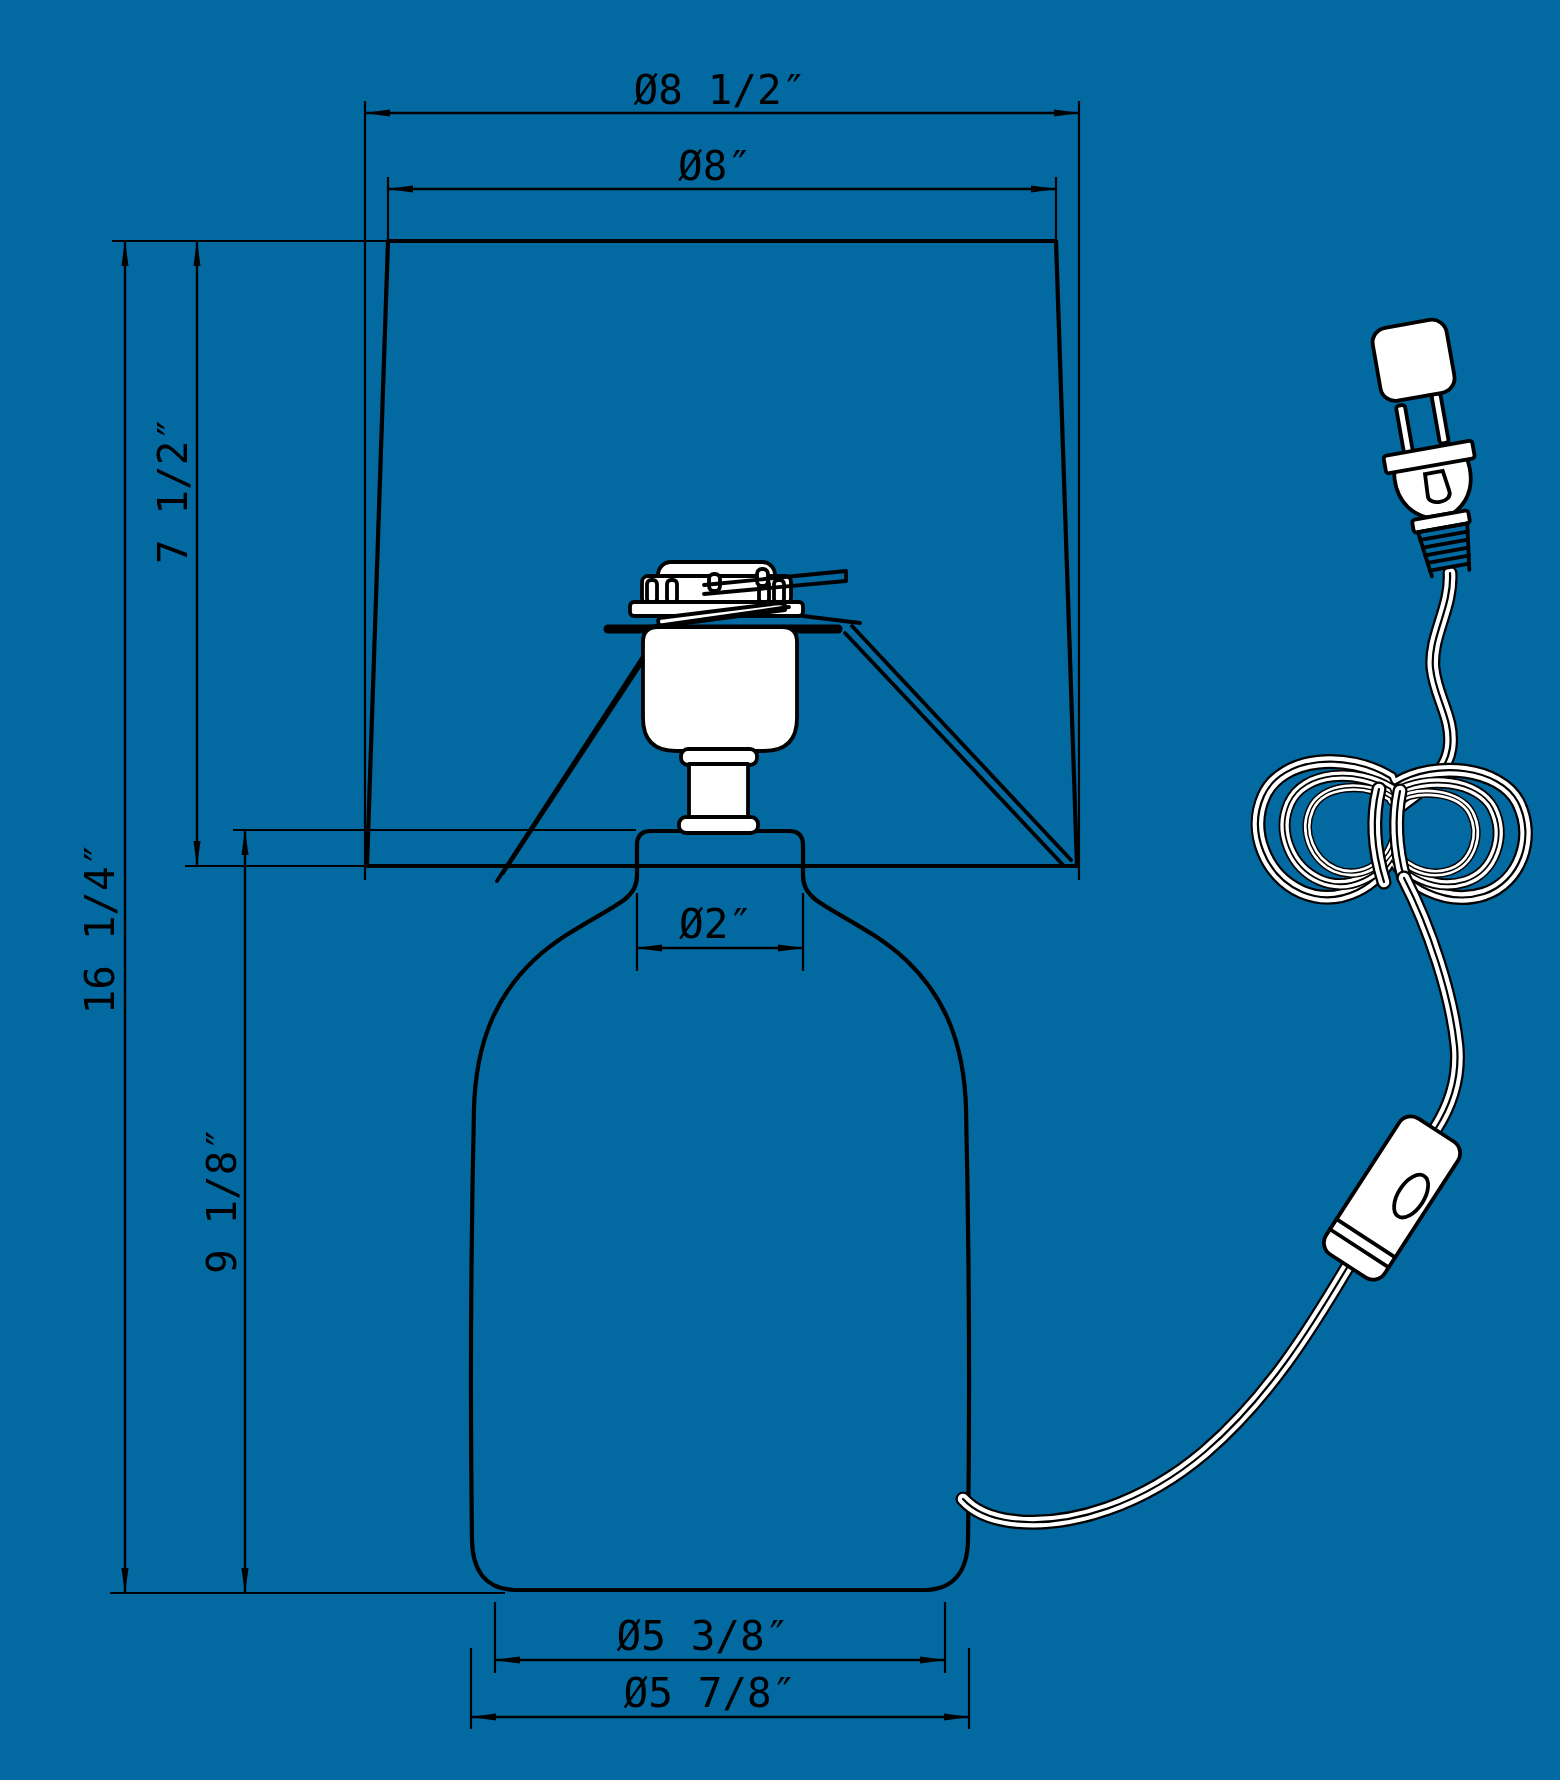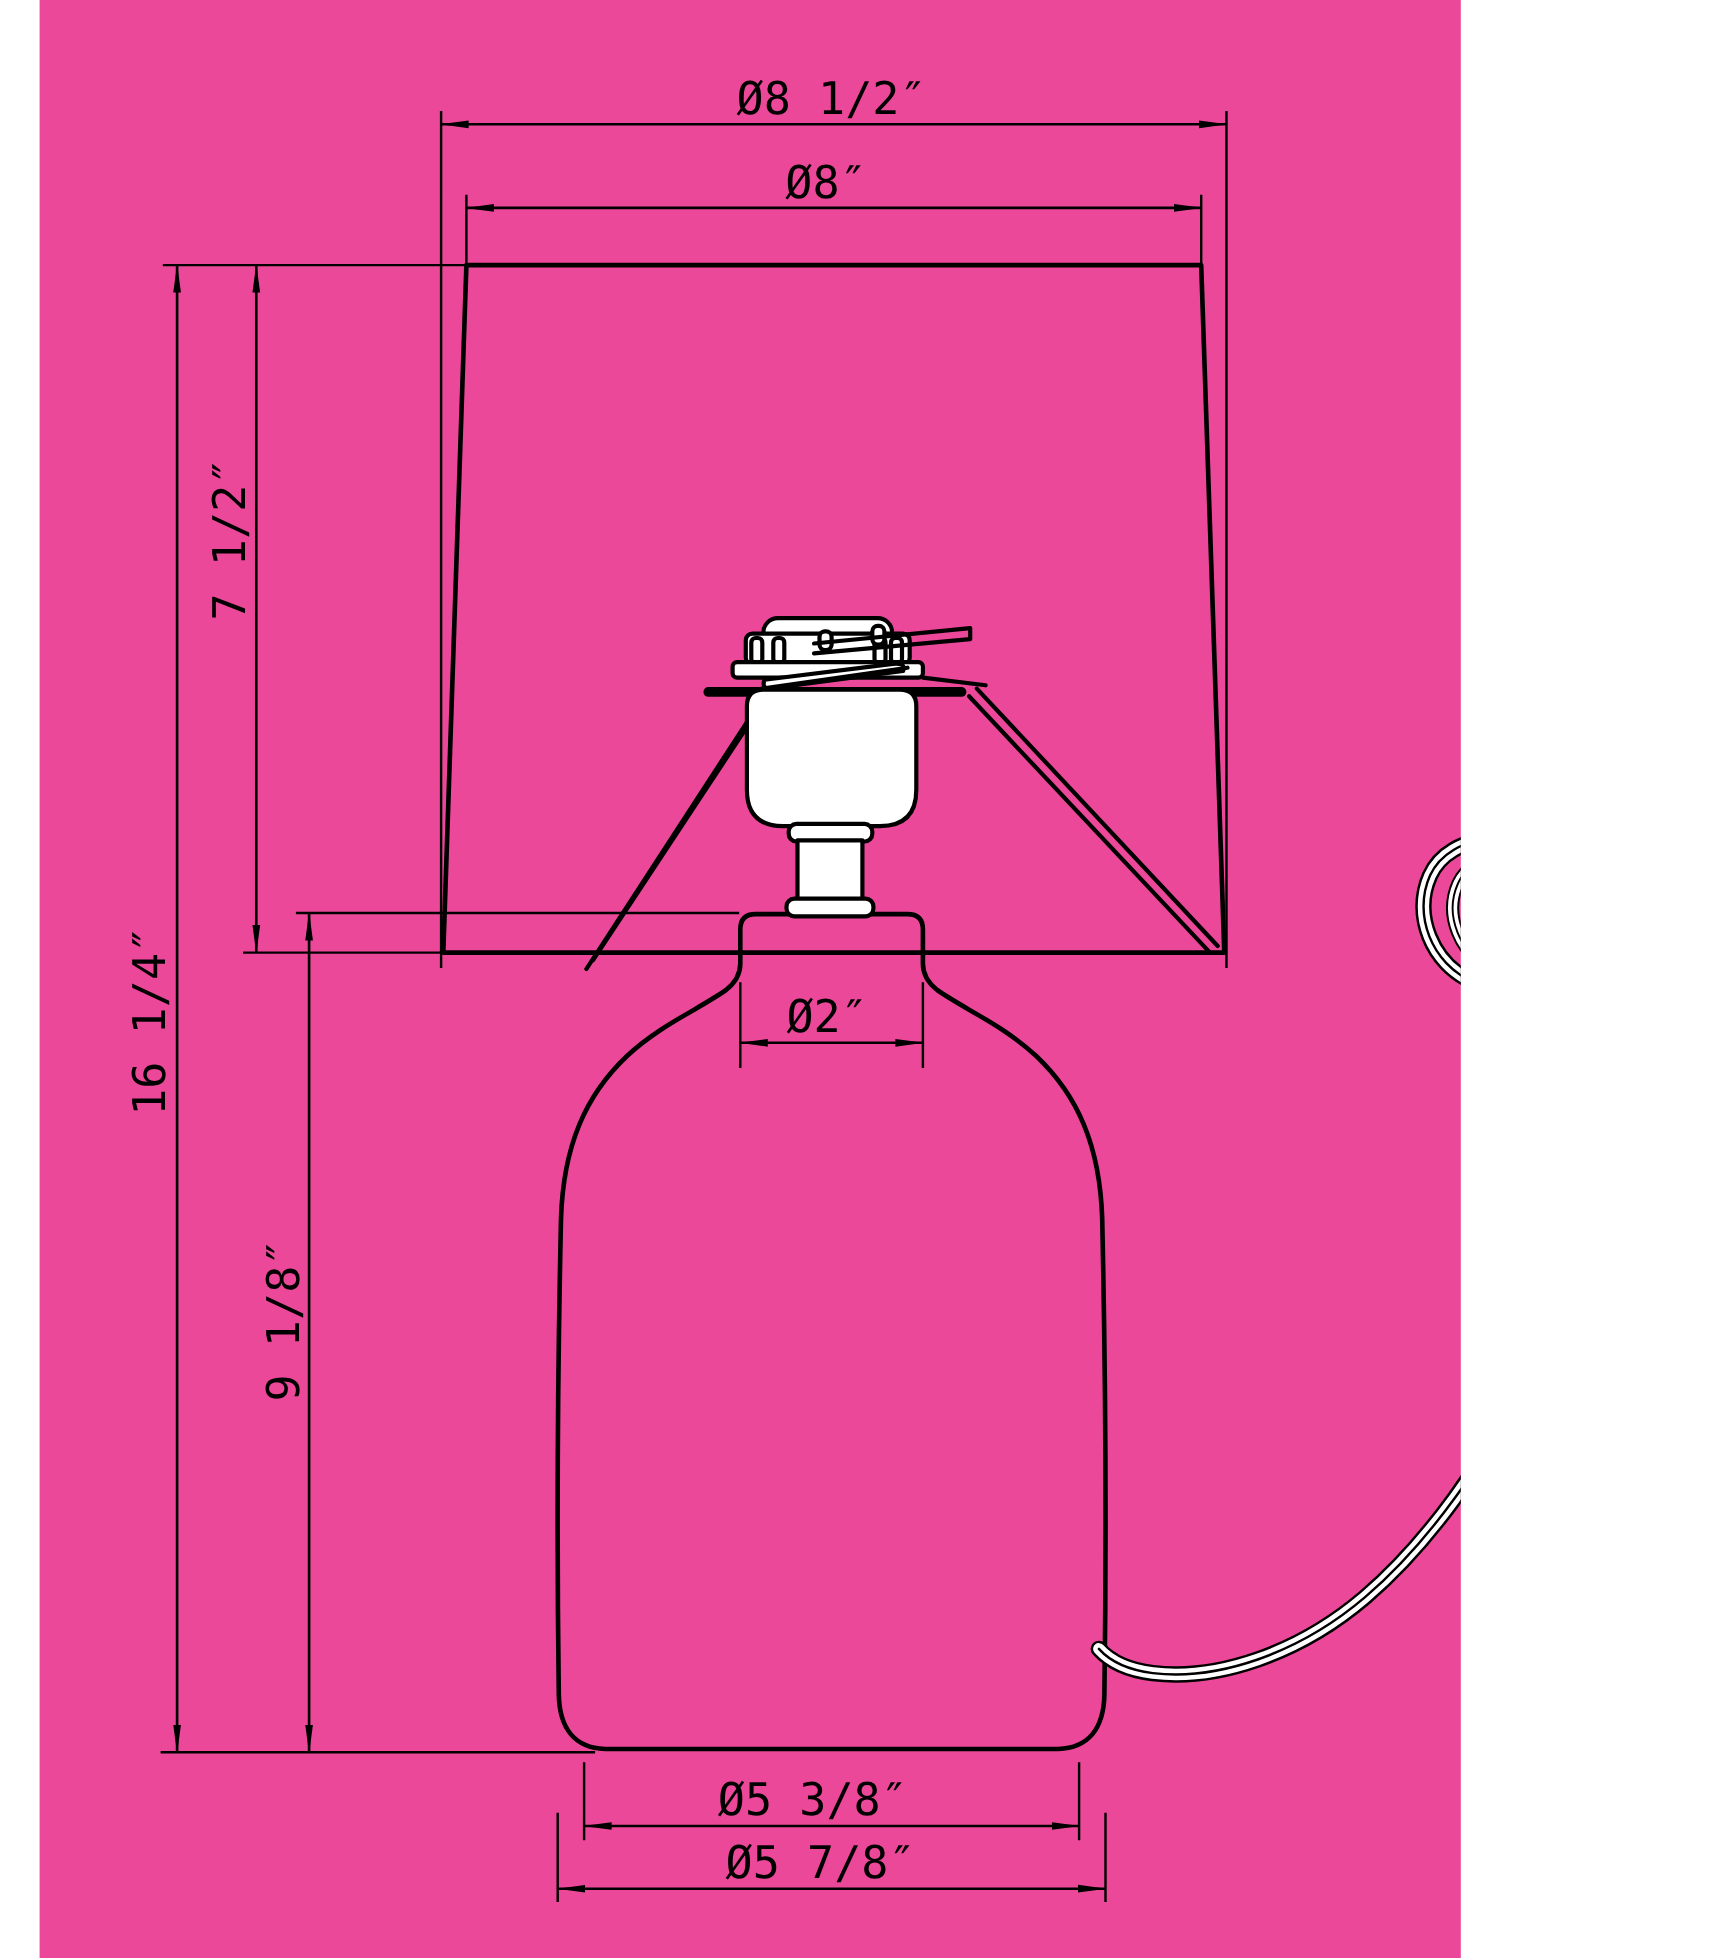--- a/index.html
+++ b/index.html
@@ -1,16 +1,16 @@
 <!DOCTYPE html>
 <html><head>
 <meta charset="utf-8">
 <style>
   html,body{margin:0;padding:0;background:#ffffff;}
-  .stage{position:relative;width:1292px;height:1780px;background:#ec4899;overflow:hidden;margin-left:36px;}
+  .stage{position:relative;width:1560px;height:1780px;background:#0369a1;overflow:hidden;}
   svg{display:block;}
   .dim{stroke:#000;stroke-width:2.4;fill:none;}
   .ext{stroke:#000;stroke-width:2.2;fill:none;}
   .draw{stroke:#000;stroke-width:4.2;fill:none;stroke-linecap:round;stroke-linejoin:round;}
   .part{stroke:#000;stroke-width:3.8;fill:#ffffff;stroke-linejoin:round;}
   .partline{stroke:#000;stroke-width:3.8;fill:none;stroke-linecap:round;}
   .heavybar{stroke:#000;stroke-width:9;fill:none;stroke-linecap:round;}
   .c-out{stroke:#000;stroke-width:15;fill:none;stroke-linecap:round;}
   .c-in{stroke:#fff;stroke-width:10.5;fill:none;stroke-linecap:round;}
   .c-core{stroke:#000;stroke-width:2.2;fill:none;stroke-linecap:round;}

